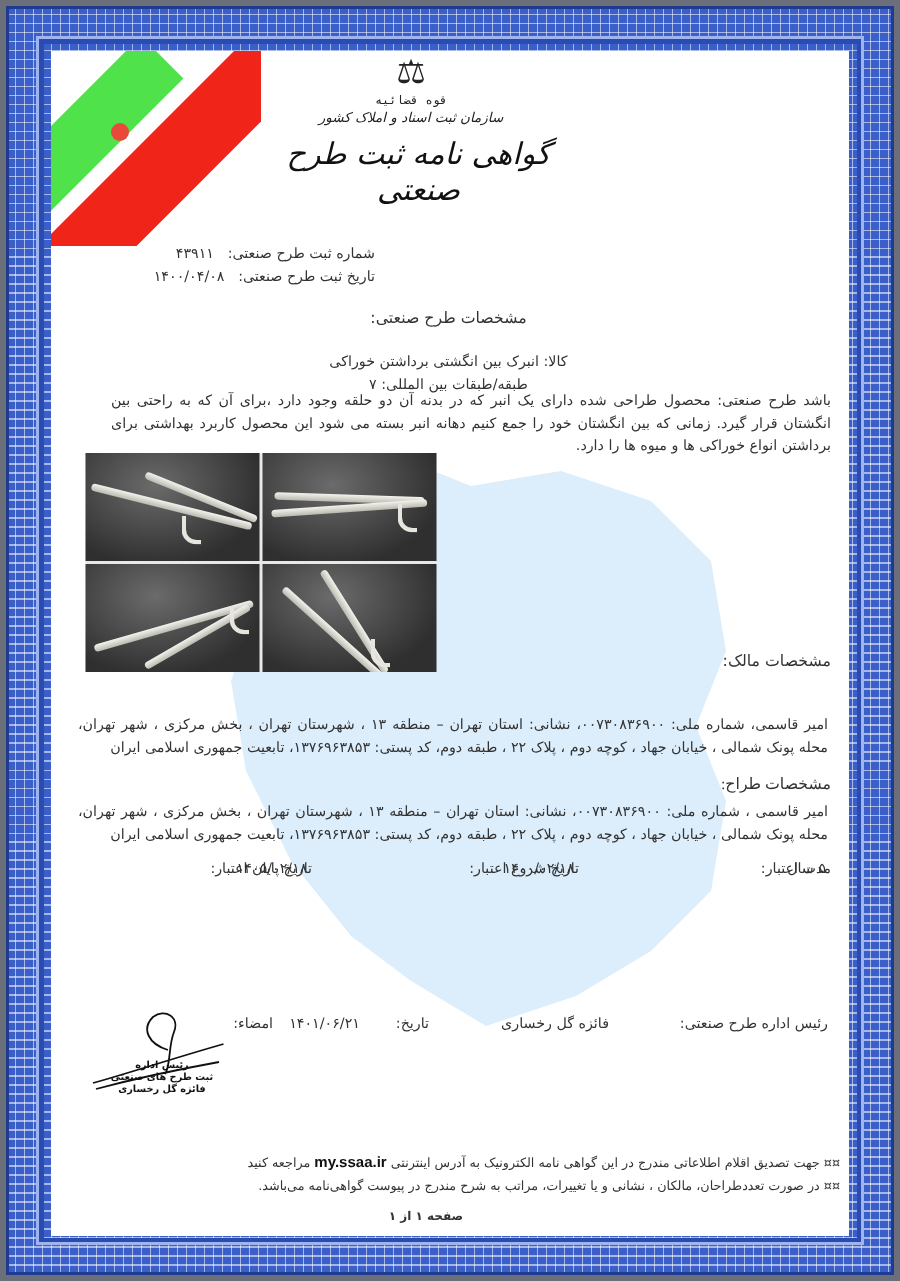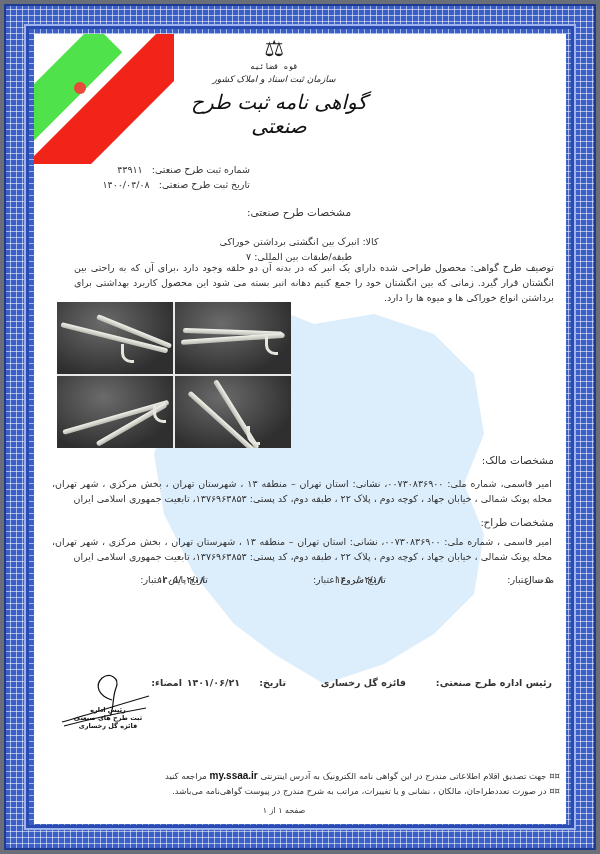--- a/index.html
+++ b/index.html
@@ -40,26 +40,26 @@
   .desc { position:absolute; left:40px; top:226px; width:480px; direction:rtl; text-align:justify; text-align-last:right; }
   .photos { position:absolute; left:23px; top:268px; width:234px; height:146px; display:grid; grid-template-columns:1fr 1fr; grid-template-rows:1fr 1fr; gap:2px; background:#e8e8e8; }
   .photo { background:radial-gradient(ellipse at 40% 30%, #6b6b6b, #2f2f2f 75%); position:relative; overflow:hidden; }
   .photo .rod { position:absolute; height:5px; background:linear-gradient(#f4f4ee, #b9b9b0); border-radius:3px; transform-origin:left center; }
   .photo .hook { position:absolute; width:10px; height:16px; border:3px solid #e6e6de; border-top:none; border-right:none; border-radius:0 0 0 10px; }
   .section-h { position:absolute; right:12px; font-size:10.5px; color:#333; direction:rtl; }
   .para { position:absolute; left:18px; width:500px; direction:rtl; text-align:justify; text-align-last:right; }
   .validity { position:absolute; left:0; top:540px; width:532px; height:16px; }
   .validity span { position:absolute; font-size:9.5px; color:#333; direction:rtl; white-space:nowrap; }
   .sign-row { position:absolute; left:0; top:643px; width:532px; height:16px; }
-  .sign-row span { position:absolute; font-size:9.5px; color:#333; direction:rtl; white-space:nowrap;font-weight:bold; }
+  .sign-row span { position:absolute; font-size:9.5px; color:#333; direction:rtl; white-space:nowrap; }
   .signature { position:absolute; left:20px; top:632px; width:100px; height:70px; }
   .stamp-text { position:absolute; left:28px; top:672px; width:92px; text-align:center; font-size:6.5px; line-height:8px; color:#111; font-weight:bold; direction:rtl; }
   .footer { position:absolute; left:60px; top:734px; width:466px; direction:rtl; text-align:right; font-size:8.5px; color:#333; line-height:15px; }
   .footer b { font-family:"Liberation Sans", sans-serif; font-weight:bold; font-size:10px; color:#111; }
-  .pagenum { position:absolute; left:200px; top:772px; width:100px; text-align:center; font-size:8px; color:#333; direction:rtl; }
+  .pagenum { position:absolute; left:200px; top:772px; width:100px; text-align:center; font-size:8px; color:#333; direction:rtl;font-weight:bold; }
 </style>
 </head>
 <body>
 
 <div class="frame"></div>
 
 <div class="page">
 
   <svg class="map-watermark" viewBox="0 0 370 400">
     <path d="M60,30 L120,10 L170,30 L230,20 L290,40 L330,80 L340,140 L320,190 L340,240 L330,300 L290,340 L240,370 L180,390 L130,360 L90,330 L50,280 L20,220 L10,160 L30,100 Z" fill="#dcedfb"></path>
@@ -82,21 +82,21 @@
     <div><span>تاریخ ثبت طرح صنعتی:</span>&nbsp;&nbsp; <span>۱۴۰۰/۰۴/۰۸</span></div>
   </div>
 
   <div class="spec-title">مشخصات طرح صنعتی:</div>
   <div class="spec-center txt">
     <div><span>کالا:</span> <span>انبرک بین انگشتی برداشتن خوراکی</span></div>
     <div><span>طبقه/طبقات بین المللی:</span> <span>۷</span></div>
   </div>
 
   <div class="desc txt">
-    <span>توصیف طرح گواهی:</span>
+    <span>باشد طرح صنعتی:</span>
     <span>محصول طراحی شده دارای یک انبر که در بدنه آن دو حلقه وجود دارد ،برای آن که به راحتی بین انگشتان قرار گیرد. زمانی که بین انگشتان خود را جمع کنیم دهانه انبر بسته می شود این محصول کاربرد بهداشتی برای برداشتن انواع خوراکی ها و میوه ها را دارد.</span>
   </div>
 
   <div class="photos">
     <div class="photo">
       <div class="rod" style="left:4px;top:20px;width:110px;transform:rotate(14deg);"></div>
       <div class="rod" style="left:40px;top:12px;width:80px;transform:rotate(22deg);"></div>
       <div class="hook" style="left:64px;top:42px;"></div>
     </div>
     <div class="photo">
@@ -109,21 +109,21 @@
       <div class="rod" style="left:40px;top:66px;width:80px;transform:rotate(-30deg);"></div>
       <div class="hook" style="left:96px;top:28px;"></div>
     </div>
     <div class="photo">
       <div class="rod" style="left:14px;top:14px;width:90px;transform:rotate(42deg);"></div>
       <div class="rod" style="left:40px;top:2px;width:80px;transform:rotate(58deg);"></div>
       <div class="hook" style="left:72px;top:50px;"></div>
     </div>
   </div>
 
-  <div class="section-h" style="top:420px;">مشخصات مالک:</div>
+  <div class="section-h" style="top:401px;">مشخصات مالک:</div>
   <div class="para txt" style="top:442px;">امیر قاسمی، شماره ملی: ۰۰۷۳۰۸۳۶۹۰۰، نشانی: استان تهران – منطقه ۱۳ ، شهرستان تهران ، بخش مرکزی ، شهر تهران، محله پونک شمالی ، خیابان جهاد ، کوچه دوم ، پلاک ۲۲ ، طبقه دوم، کد پستی: ۱۳۷۶۹۶۳۸۵۳، تابعیت جمهوری اسلامی ایران</div>
 
   <div class="section-h" style="top:482px;font-family:Liberation Serif, serif;">مشخصات طراح:</div>
   <div class="para txt" style="top:500px;">امیر قاسمی ، شماره ملی: ۰۰۷۳۰۸۳۶۹۰۰، نشانی: استان تهران – منطقه ۱۳ ، شهرستان تهران ، بخش مرکزی ، شهر تهران، محله پونک شمالی ، خیابان جهاد ، کوچه دوم ، پلاک ۲۲ ، طبقه دوم، کد پستی: ۱۳۷۶۹۶۳۸۵۳، تابعیت جمهوری اسلامی ایران</div>
 
   <div class="validity">
     <span style="right:12px;font-size:10.5px;"><span>مدت اعتبار:</span>&nbsp; <span>۵ سال</span></span>
     <span style="right:180px;"><span>تاریخ شروع اعتبار:</span>&nbsp; <span>۱۴۰۰/۰۲/۱۸</span></span>
     <span style="right:358px;"><span>تاریخ پایان اعتبار:</span>&nbsp; <span>۱۴۰۵/۰۲/۱۸</span></span>
   </div>

